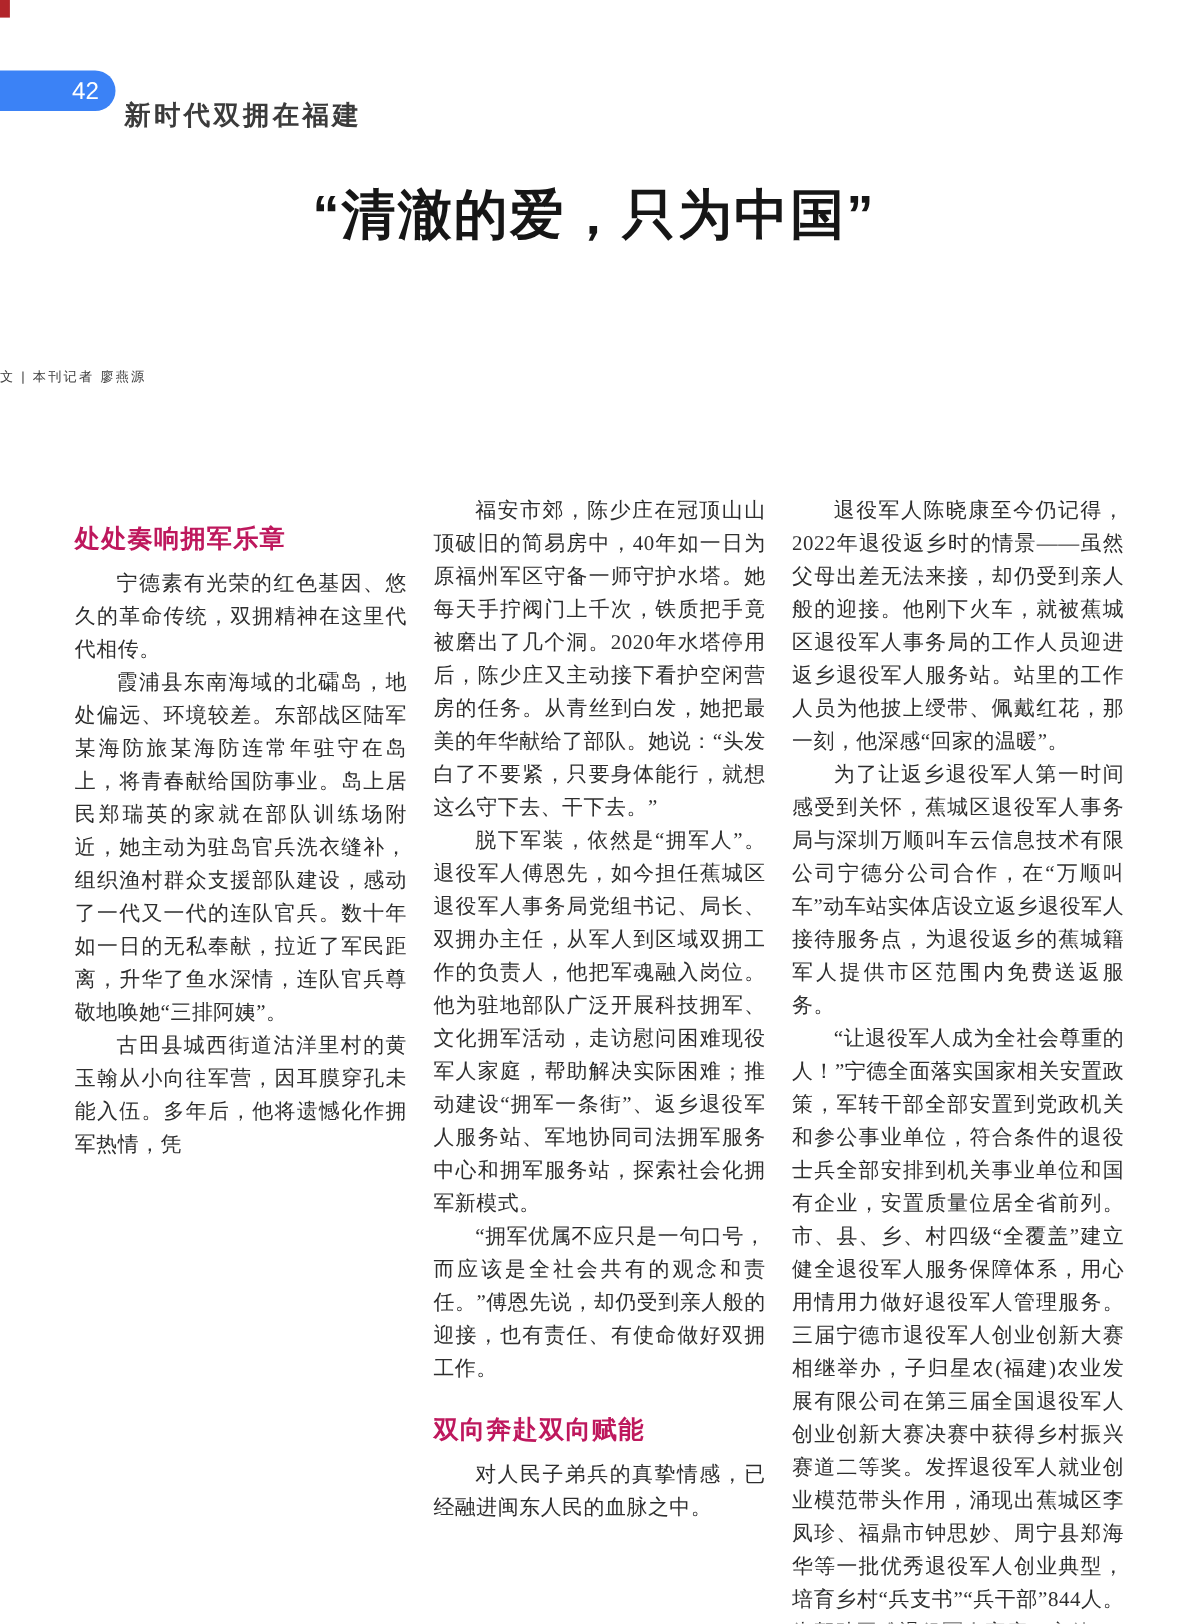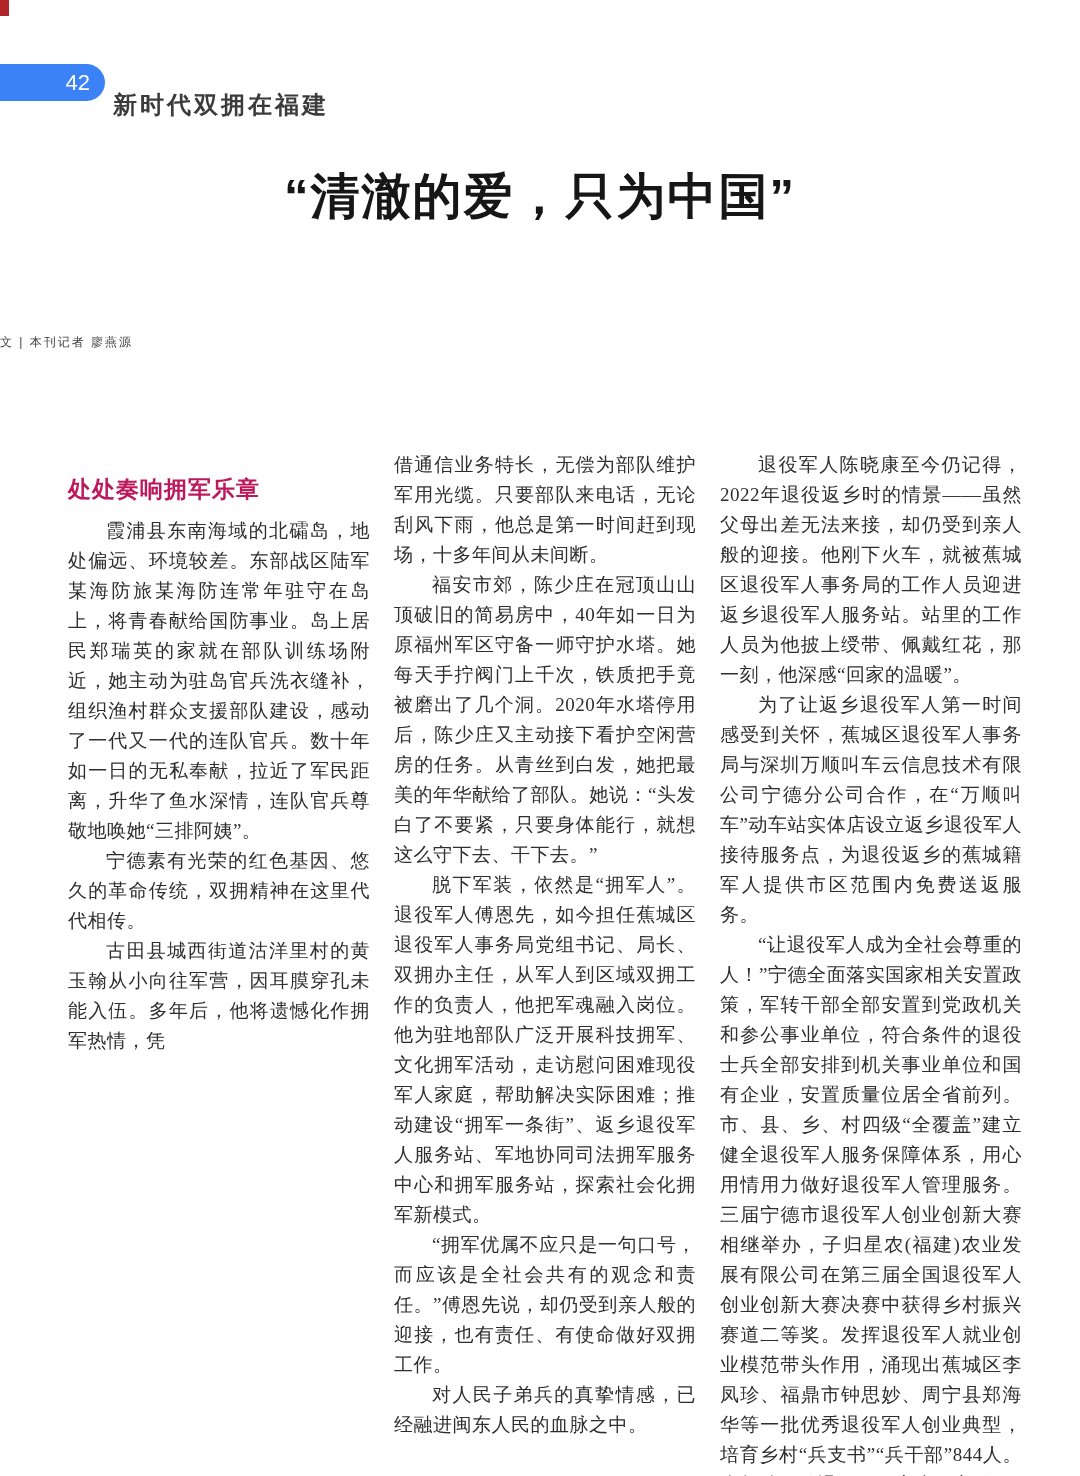--- a/index.html
+++ b/index.html
@@ -122,29 +122,29 @@
 
   <div class="article-title">
     <div>“清澈的爱，只为中国”</div>
   </div>
 
   <div class="byline">文 | 本刊记者 廖燕源</div>
 
   <div class="columns">
     <div class="col">
         <h3 class="subhead">处处奏响拥军乐章</h3>
+        <p class="para indent">宁德素有光荣的红色基因、悠久的革命传统，双拥精神在这里代代相传。</p>
         <p class="para indent">霞浦县东南海域的北礵岛，地处偏远、环境较差。东部战区陆军某海防旅某海防连常年驻守在岛上，将青春献给国防事业。岛上居民郑瑞英的家就在部队训练场附近，她主动为驻岛官兵洗衣缝补，组织渔村群众支援部队建设，感动了一代又一代的连队官兵。数十年如一日的无私奉献，拉近了军民距离，升华了鱼水深情，连队官兵尊敬地唤她“三排阿姨”。</p>
-        <p class="para indent">宁德素有光荣的红色基因、悠久的革命传统，双拥精神在这里代代相传。</p>
         <p class="para indent">古田县城西街道沽洋里村的黄玉翰从小向往军营，因耳膜穿孔未能入伍。多年后，他将遗憾化作拥军热情，凭</p>
       </div>
     <div class="col">
-        <p class="para">借通信业务特长，无偿为部队维护军用光缆。只要部队来电话，无论刮风下雨，他总是第一时间赶到现场，十多年间从未间断。</p>
         <p class="para indent">福安市郊，陈少庄在冠顶山山顶破旧的简易房中，40年如一日为原福州军区守备一师守护水塔。她每天手拧阀门上千次，铁质把手竟被磨出了几个洞。2020年水塔停用后，陈少庄又主动接下看护空闲营房的任务。从青丝到白发，她把最美的年华献给了部队。她说：“头发白了不要紧，只要身体能行，就想这么守下去、干下去。”</p>
         <p class="para indent">脱下军装，依然是“拥军人”。退役军人傅恩先，如今担任蕉城区退役军人事务局党组书记、局长、双拥办主任，从军人到区域双拥工作的负责人，他把军魂融入岗位。他为驻地部队广泛开展科技拥军、文化拥军活动，走访慰问困难现役军人家庭，帮助解决实际困难；推动建设“拥军一条街”、返乡退役军人服务站、军地协同司法拥军服务中心和拥军服务站，探索社会化拥军新模式。</p>
         <p class="para indent">“拥军优属不应只是一句口号，而应该是全社会共有的观念和责任。”傅恩先说，却仍受到亲人般的迎接，也有责任、有使命做好双拥工作。</p>
+        <h3 class="subhead">双向奔赴双向赋能</h3>
         <p class="para indent">对人民子弟兵的真挚情感，已经融进闽东人民的血脉之中。</p>
       </div>
     <div class="col">
         <p class="para indent">退役军人陈晓康至今仍记得，2022年退役返乡时的情景——虽然父母出差无法来接，却仍受到亲人般的迎接。他刚下火车，就被蕉城区退役军人事务局的工作人员迎进返乡退役军人服务站。站里的工作人员为他披上绶带、佩戴红花，那一刻，他深感“回家的温暖”。</p>
         <p class="para indent">为了让返乡退役军人第一时间感受到关怀，蕉城区退役军人事务局与深圳万顺叫车云信息技术有限公司宁德分公司合作，在“万顺叫车”动车站实体店设立返乡退役军人接待服务点，为退役返乡的蕉城籍军人提供市区范围内免费送返服务。</p>
         <p class="para indent">“让退役军人成为全社会尊重的人！”宁德全面落实国家相关安置政策，军转干部全部安置到党政机关和参公事业单位，符合条件的退役士兵全部安排到机关事业单位和国有企业，安置质量位居全省前列。市、县、乡、村四级“全覆盖”建立健全退役军人服务保障体系，用心用情用力做好退役军人管理服务。三届宁德市退役军人创业创新大赛相继举办，子归星农(福建)农业发展有限公司在第三届全国退役军人创业创新大赛决赛中获得乡村振兴赛道二等奖。发挥退役军人就业创业模范带头作用，涌现出蕉城区李凤珍、福鼎市钟思妙、周宁县郑海华等一批优秀退役军人创业典型，培育乡村“兵支书”“兵干部”844人。为帮助困难退役军人家庭，宁德</p>
       </div>
   </div>
 
 </div>

